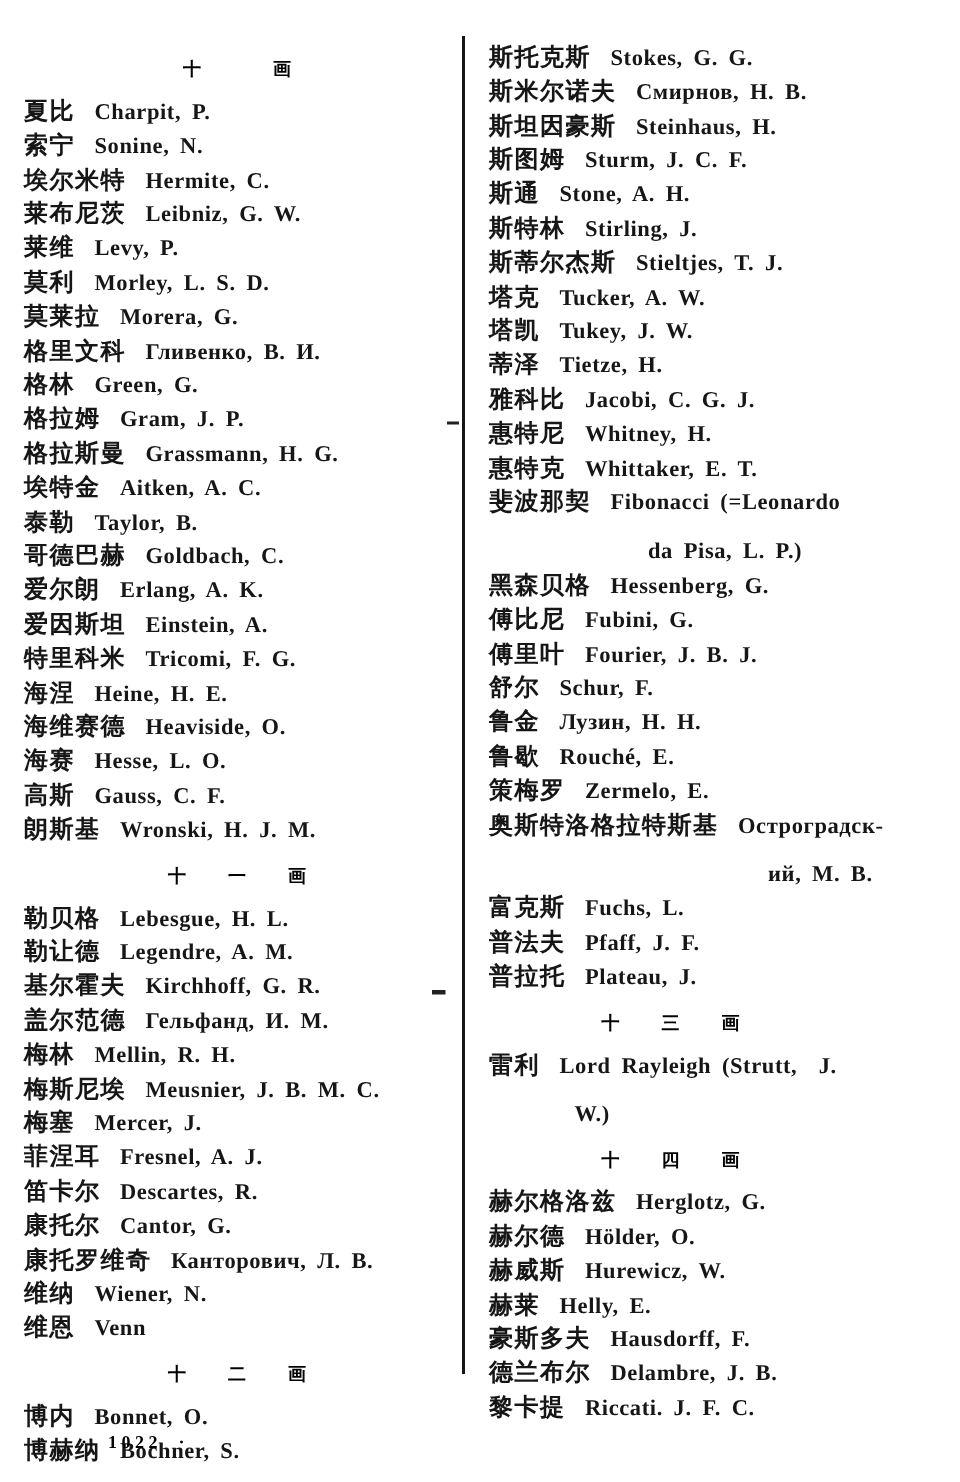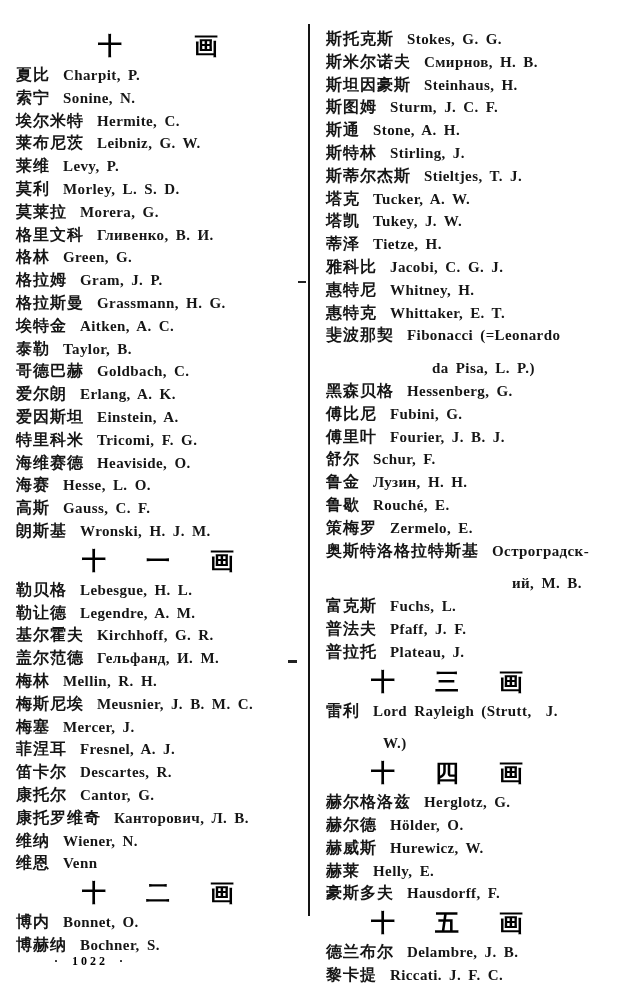--- a/index.html
+++ b/index.html
@@ -15,21 +15,21 @@
   .col { position: absolute; top: 28px; }
   #col-left  { left: 16px;  width: 292px; }
   #col-right { left: 326px; width: 306px; }
   .divider {
     position: absolute;
     left: 308px; top: 24px;
     width: 2px; height: 892px;
     background: #151515;
   }
   .sec-header {
-    font-size: 24px;
+    font-size: 12px;
     font-weight: 700;
     line-height: 24px;
     margin: 6px 0;
     text-align: center;
     letter-spacing: 8px;
     white-space: pre;
     color: #000;
   }
   #col-right .sec-header { margin-right: 56px; text-align: center; }
   .entry {
@@ -87,20 +87,21 @@
       <div class="entry"><span class="cn">格里文科</span><span class="west">Гливенко, В. И.</span></div>
       <div class="entry"><span class="cn">格林</span><span class="west">Green, G.</span></div>
       <div class="entry"><span class="cn">格拉姆</span><span class="west">Gram, J. P.</span></div>
       <div class="entry"><span class="cn">格拉斯曼</span><span class="west">Grassmann, H. G.</span></div>
       <div class="entry"><span class="cn">埃特金</span><span class="west">Aitken, A. C.</span></div>
       <div class="entry"><span class="cn">泰勒</span><span class="west">Taylor, B.</span></div>
       <div class="entry"><span class="cn">哥德巴赫</span><span class="west">Goldbach, C.</span></div>
       <div class="entry"><span class="cn">爱尔朗</span><span class="west">Erlang, A. K.</span></div>
       <div class="entry"><span class="cn">爱因斯坦</span><span class="west">Einstein, A.</span></div>
       <div class="entry"><span class="cn">特里科米</span><span class="west">Tricomi, F. G.</span></div>
+      <div class="entry"><span class="cn">海涅</span><span class="west">Heine, H. E.</span></div>
       <div class="entry"><span class="cn">海维赛德</span><span class="west">Heaviside, O.</span></div>
       <div class="entry"><span class="cn">海赛</span><span class="west">Hesse, L. O.</span></div>
       <div class="entry"><span class="cn">高斯</span><span class="west">Gauss, C. F.</span></div>
       <div class="entry"><span class="cn">朗斯基</span><span class="west">Wronski, H. J. M.</span></div>
       <div class="sec-header">十　一　画</div>
       <div class="entry"><span class="cn">勒贝格</span><span class="west">Lebesgue, H. L.</span></div>
       <div class="entry"><span class="cn">勒让德</span><span class="west">Legendre, A. M.</span></div>
       <div class="entry"><span class="cn">基尔霍夫</span><span class="west">Kirchhoff, G. R.</span></div>
       <div class="entry"><span class="cn">盖尔范德</span><span class="west">Гельфанд, И. М.</span></div>
       <div class="entry"><span class="cn">梅林</span><span class="west">Mellin, R. H.</span></div>
@@ -147,20 +148,19 @@
       <div class="entry"><span class="cn">普拉托</span><span class="west">Plateau, J.</span></div>
       <div class="sec-header">十　三　画</div>
       <div class="entry"><span class="cn">雷利</span><span class="west">Lord Rayleigh (Strutt,  J.</span></div>
       <div class="cont" style="padding-left: 57px;">W.)</div>
       <div class="sec-header">十　四　画</div>
       <div class="entry"><span class="cn">赫尔格洛兹</span><span class="west">Herglotz, G.</span></div>
       <div class="entry"><span class="cn">赫尔德</span><span class="west">Hölder, O.</span></div>
       <div class="entry"><span class="cn">赫威斯</span><span class="west">Hurewicz, W.</span></div>
       <div class="entry"><span class="cn">赫莱</span><span class="west">Helly, E.</span></div>
       <div class="entry"><span class="cn">豪斯多夫</span><span class="west">Hausdorff, F.</span></div>
-      <div class="sec-header">十　五　画</div>
       <div class="entry"><span class="cn">德兰布尔</span><span class="west">Delambre, J. B.</span></div>
       <div class="entry"><span class="cn">黎卡提</span><span class="west">Riccati. J. F. C.</span></div>
     </div>
   <div id="artifact-1" class="artifact"></div>
   <div id="artifact-2" class="artifact"></div>
   <div id="footer">· 1022 ·</div>
 </div>
 
 </body></html>

